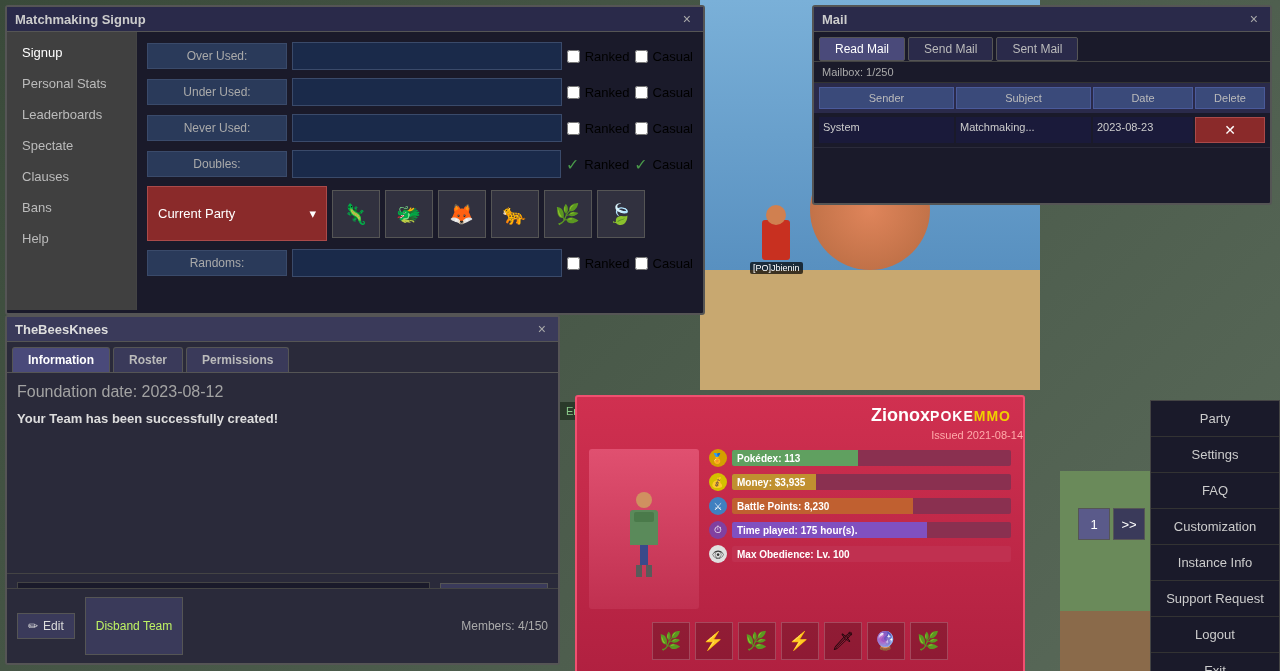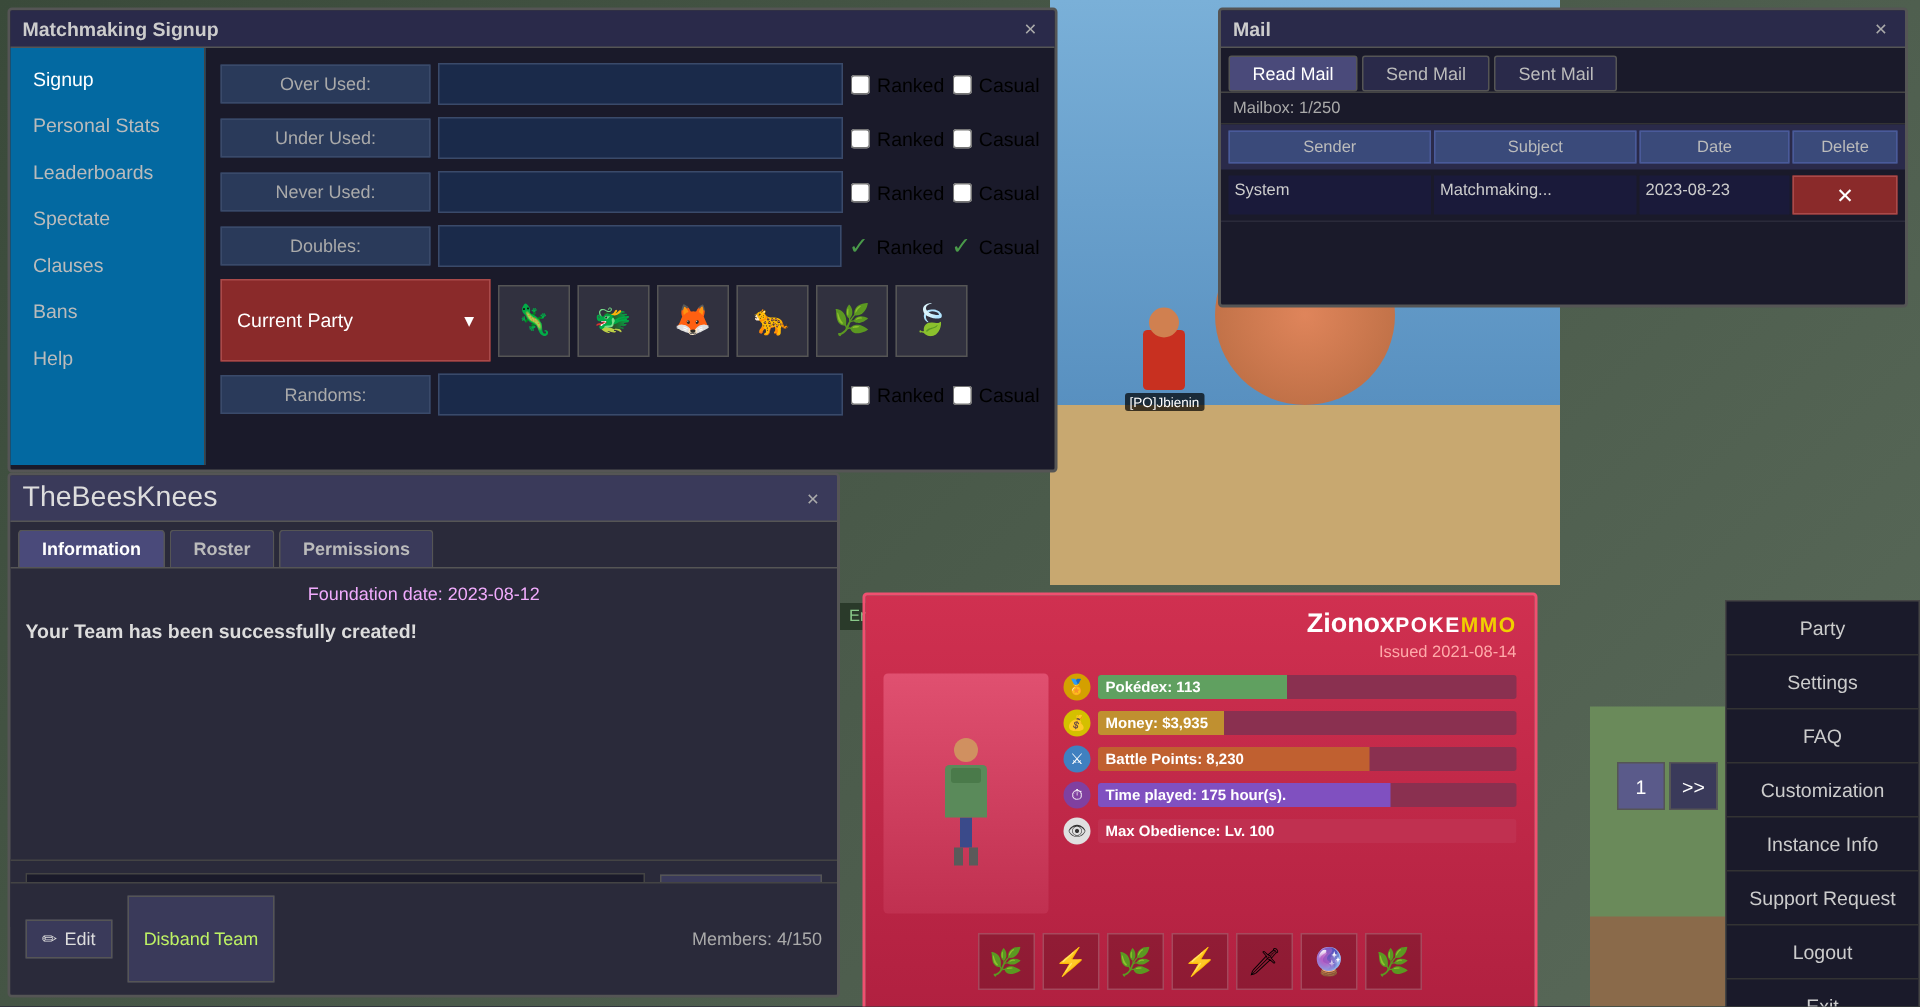--- a/index.html
+++ b/index.html
@@ -58,21 +58,21 @@
     }
 
     .matchmaking-body {
       display: flex;
       height: calc(100% - 28px);
     }
 
     
     .sidebar {
       width: 130px;
-      background: #0369a1;
+      background: #404040;
       border-right: 1px solid #444;
       padding: 5px 0;
     }
 
     .sidebar-item {
       padding: 8px 15px;
       color: #bbb;
       cursor: pointer;
       font-size: 13px;
     }
@@ -176,22 +176,22 @@
       display: flex;
       align-items: center;
       justify-content: space-between;
       background: #3a3a5a;
       padding: 4px 8px;
       border-bottom: 1px solid #555;
     }
 
     .team-titlebar span {
       color: #ddd;
-      font-size: 19px;
-      font-weight: normal;
+      font-size: 13px;
+      font-weight: bold;
     }
 
     .team-tabs {
       display: flex;
       background: #2a2a3a;
       border-bottom: 1px solid #555;
       padding: 5px 5px 0;
       gap: 3px;
       font-weight: bold;
     }
@@ -212,24 +212,24 @@
       color: #fff;
     }
 
     .team-body {
       padding: 10px;
       color: #ccc;
       font-size: 12px;
     }
 
     .foundation-date {
-      text-align: center;
-      color: #f0abfc;
+      text-align: left;
+      color: #a3a3a3;
       margin-bottom: 10px;
-      font-size: 12px;
+      font-size: 16px;
     }
 
     .team-message {
       color: #ddd;
       font-size: 13px;
       font-weight: bold;
     }
 
     .team-footer {
       position: absolute;
@@ -418,21 +418,21 @@
     }
 
     .pokemmo-logo .mmo {
       color: #f0d000;
     }
 
     .profile-issued {
       color: #ffaaaa;
       font-size: 11px;
       text-align: right;
-      padding: 0 12px;
+      padding: 0 0;
       margin-top: -5px;
     }
 
     .profile-body {
       display: flex;
       padding: 8px 12px;
       gap: 10px;
     }
 
     .profile-sprite {

